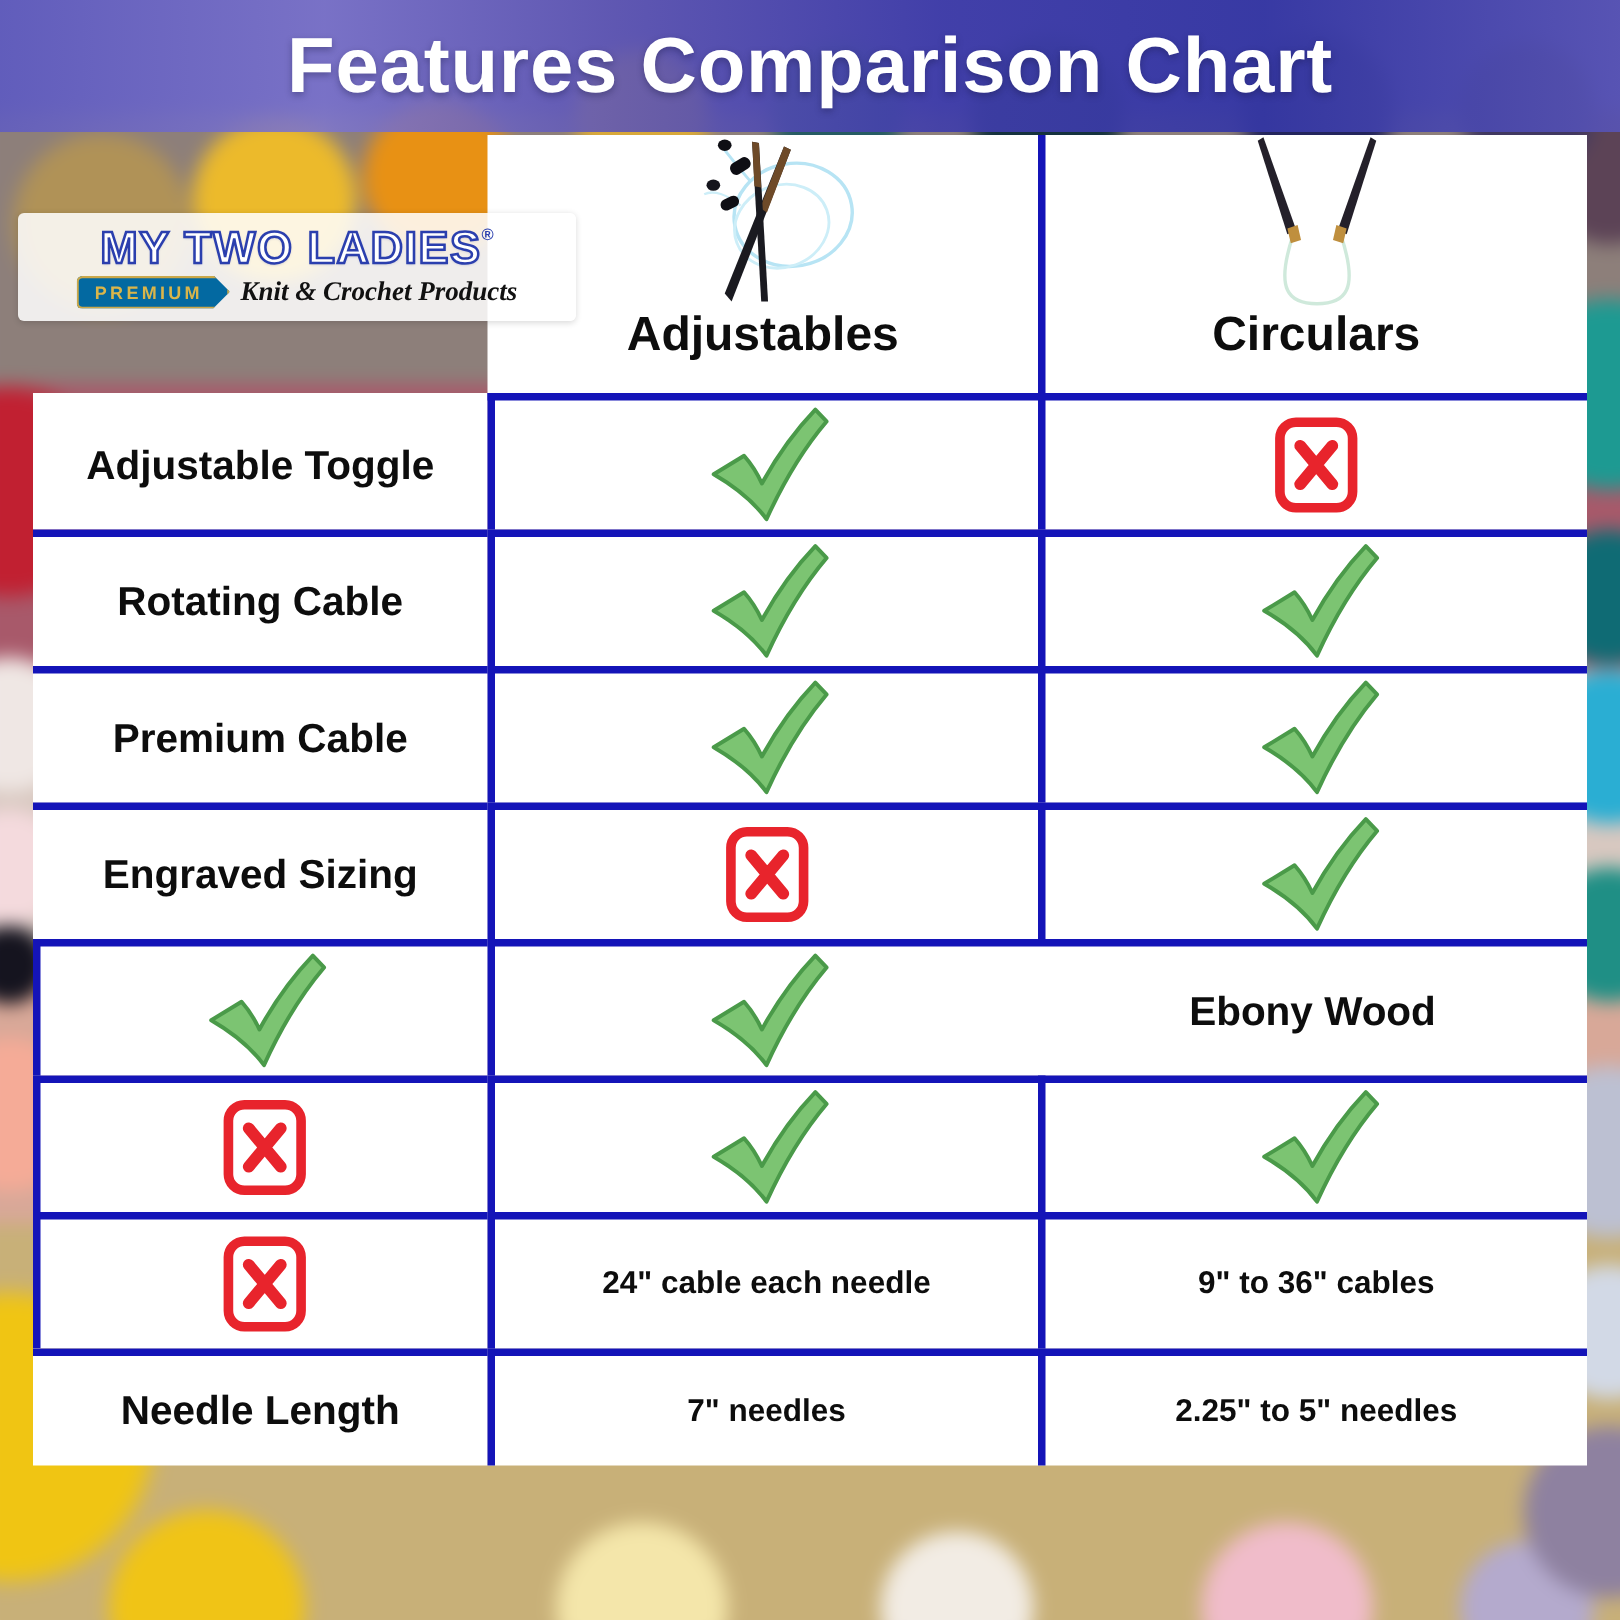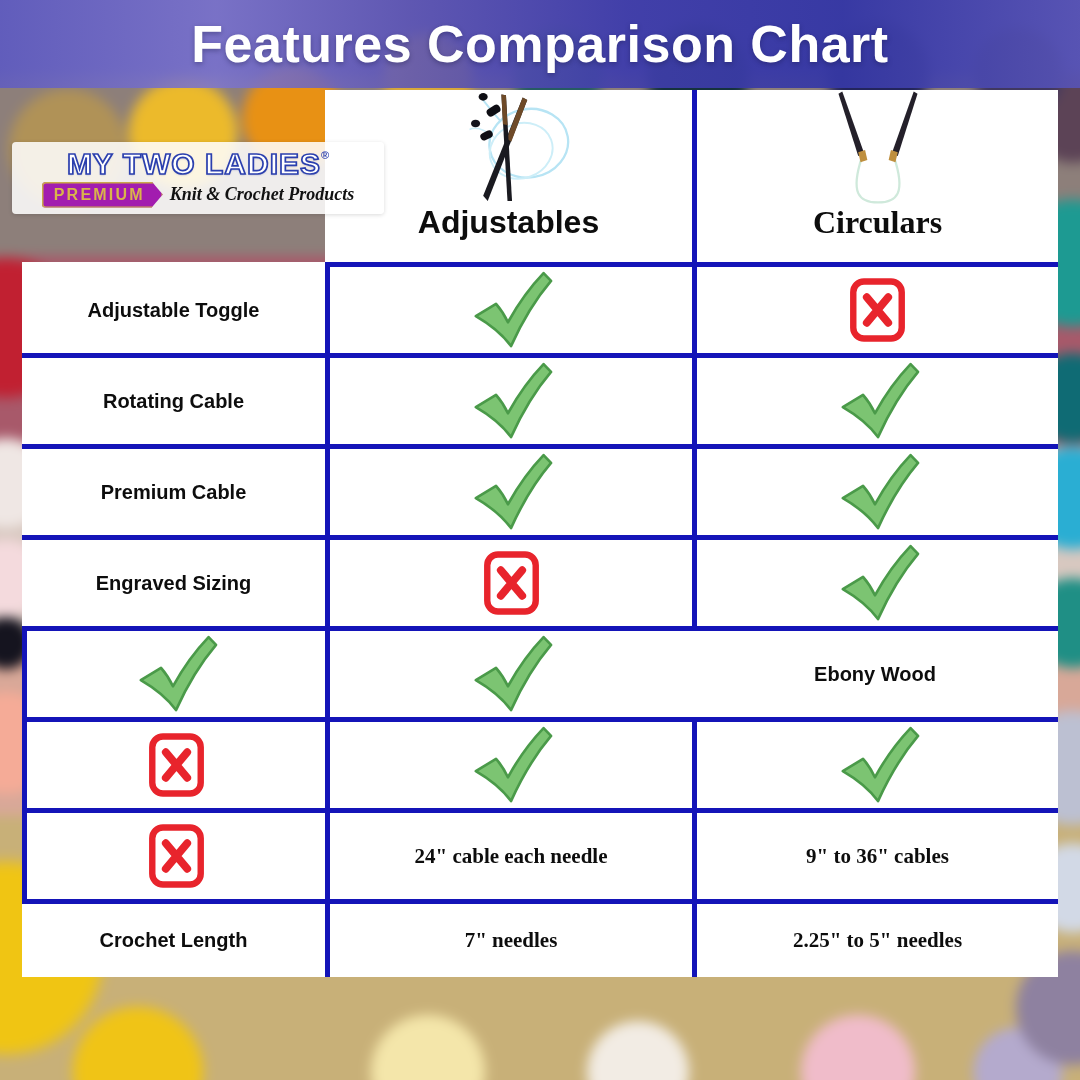--- a/index.html
+++ b/index.html
@@ -71,22 +71,22 @@
   }
   .brand-line{display:flex;align-items:flex-start;line-height:1;}
   .brand{
     font-size:30px;font-weight:bold;color:#fff;letter-spacing:1px;white-space:nowrap;
     -webkit-text-stroke:1.7px #2b3fae;text-stroke:1.7px #2b3fae;
     text-shadow:0 1px 2px rgba(30,50,140,.35);
   }
   .reg{font-size:11px;color:#2b3fae;font-weight:bold;margin-top:1px;}
   .logo-line2{display:flex;align-items:center;gap:7px;margin-top:2px;}
   .ribbon{
-    position:relative;background:#a21caf;color:#d9b54a;
-    font-size:16px;font-weight:bold;letter-spacing:2.2px;
+    position:relative;background:#0369a1;color:#d9b54a;
+    font-size:12px;font-weight:bold;letter-spacing:2.2px;
     padding:4px 18px 4px 12px;white-space:nowrap;
     clip-path:polygon(0 0,calc(100% - 11px) 0,100% 50%,calc(100% - 11px) 100%,0 100%);
     box-shadow:inset 0 0 0 1.5px #caa84a;border-radius:4px 0 0 4px;
   }
   .tagline{
     font-family:"Liberation Serif",serif;font-style:italic;font-weight:bold;
     font-size:18px;color:#111;white-space:nowrap;
   }
 
   
@@ -96,24 +96,24 @@
     grid-template-columns:303px 367px 366px;
     grid-template-rows:172px repeat(7,91px) 78px 80px;
   }
   .cell{
     background:#fff;box-sizing:border-box;
     display:flex;align-items:center;justify-content:center;
   }
   .spacer{background:transparent;}
   .bt{border-top:5px solid var(--grid-blue);}
   .btt{border-top:5px solid transparent;}
-  .bl{border-left:5px solid var(--grid-blue);font-family:Liberation Serif, serif;}
+  .bl{border-left:5px solid var(--grid-blue);}
   .header-cell{flex-direction:column;justify-content:flex-end;padding-bottom:24px;gap:2px;}
   .col-label{font-size:32px;font-weight:bold;color:var(--ink);line-height:1;}
-  .label-cell{font-size:20px;font-weight:bold;color:var(--ink);text-align:center;padding:0 8px;}
+  .label-cell{font-size:27px;font-weight:bold;color:var(--ink);text-align:center;padding:0 8px;}
   .val-text{font-size:21px;font-weight:bold;color:var(--ink);}
   svg.prod-adjustables{width:170px;height:126px;}
   svg.prod-circulars{width:128px;height:126px;}
   svg.check{width:88px;height:88px;}
   svg.cross{width:57px;height:66px;}
   .defs{position:absolute;width:0;height:0;overflow:hidden;}
 </style>
 </head>
 <body>
 
@@ -256,21 +256,21 @@
         <svg class="cross">
           <use href="#icon-cross"></use>
         </svg>
       </div>
       <div class="cell value-cell bt bl">
         <span class="val-text">24" cable each needle</span>
       </div>
       <div class="cell value-cell bt bl">
         <span class="val-text">9" to 36" cables</span>
       </div>
-      <div class="cell label-cell bt">Crochet Length</div>
+      <div class="cell label-cell bt">Needle Length</div>
       <div class="cell value-cell bt bl">
         <span class="val-text">7" needles</span>
       </div>
       <div class="cell value-cell bt bl">
         <span class="val-text">2.25" to 5" needles</span>
       </div>
     </div>
 </div>
 
 </body></html>

